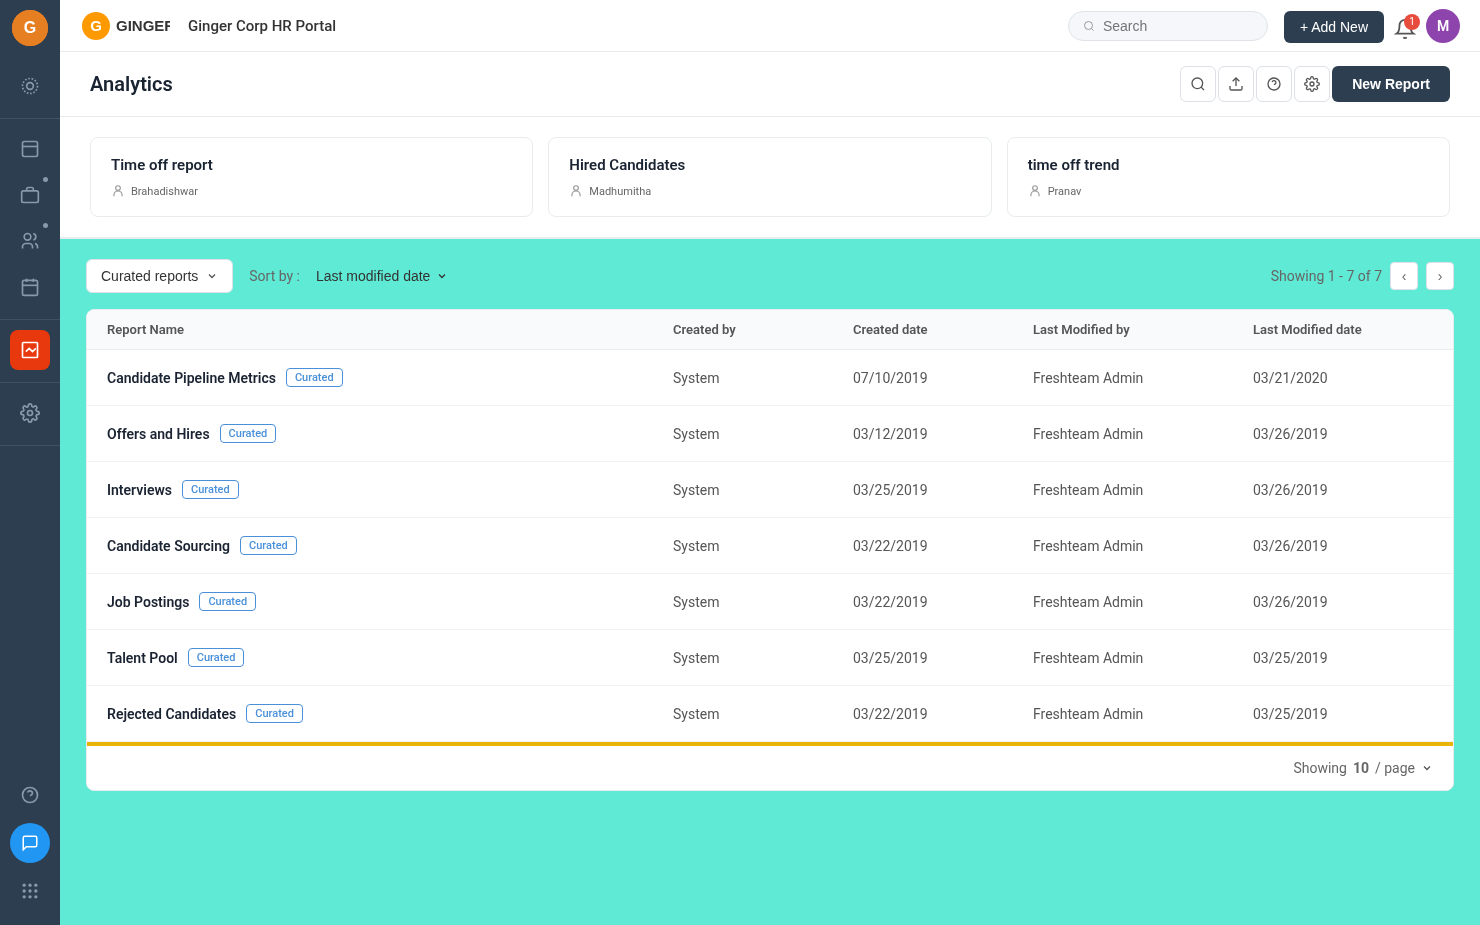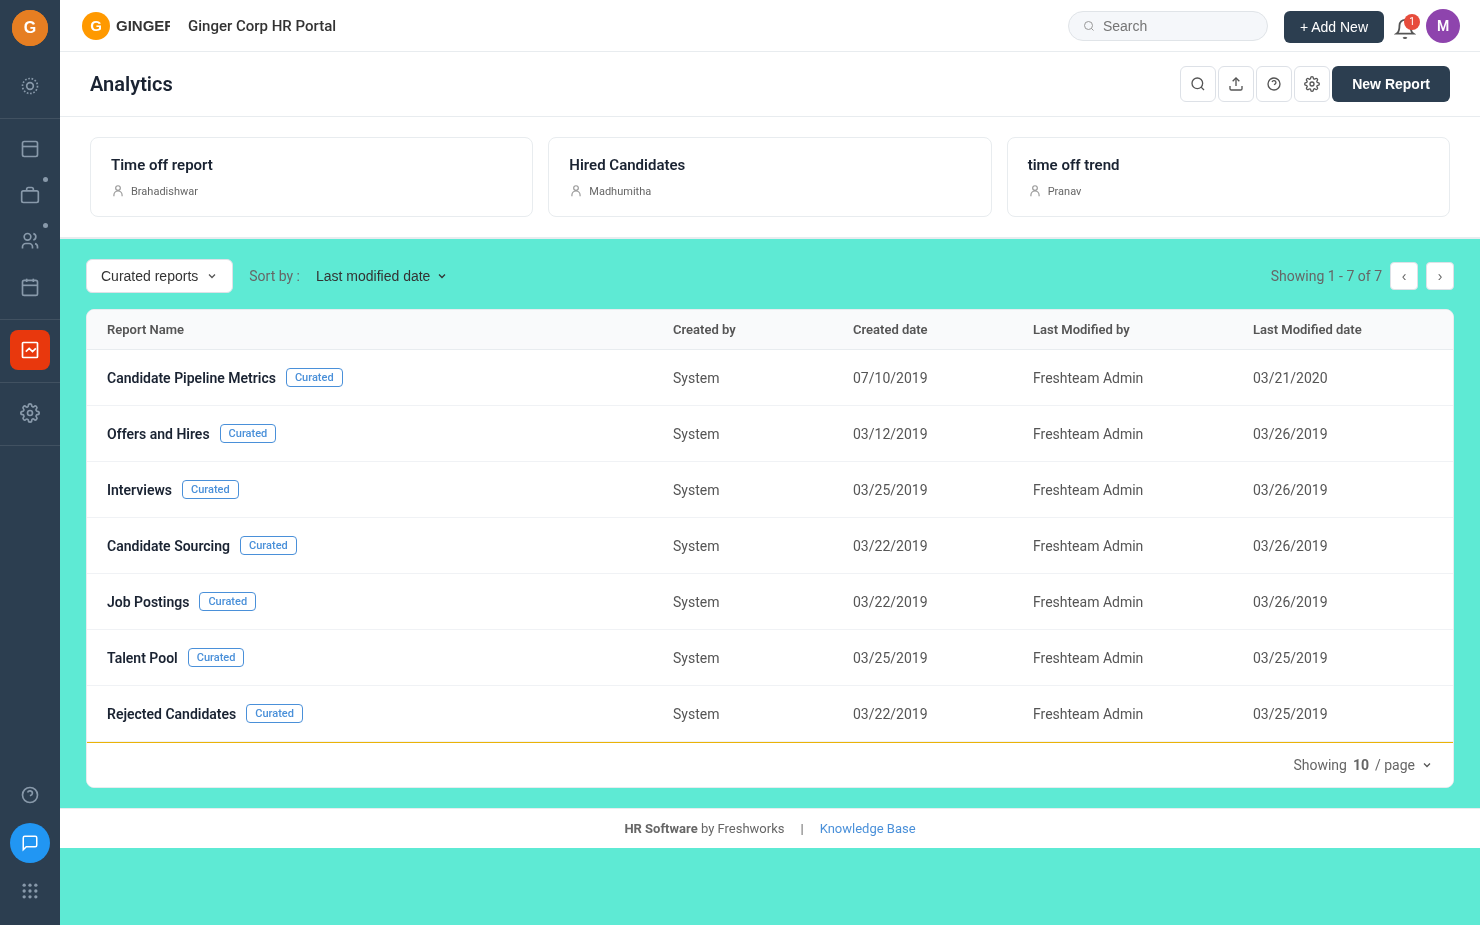--- a/index.html
+++ b/index.html
@@ -58,21 +58,21 @@
     .reports-table { background: white; border: 1px solid #e8ecef; border-radius: 8px; overflow: hidden; }
     .table-header { display: grid; grid-template-columns: 1fr 180px 180px 220px 180px; padding: 12px 20px; background: #f9fafb; border-bottom: 1px solid #e8ecef; }
     .table-header-cell { font-size: 13px; font-weight: 600; color: #555; }
     .table-row { display: grid; grid-template-columns: 1fr 180px 180px 220px 180px; padding: 18px 20px; border-bottom: 1px solid #f0f2f5; align-items: center; }
     .table-row:last-child { border-bottom: none; }
     .report-name-cell { display: flex; align-items: center; gap: 10px; font-weight: 600; color: #1a2332; font-size: 14px; }
     .badge-curated { background: white; border: 1px solid #4a90d9; color: #4a90d9; font-size: 11px; padding: 2px 8px; border-radius: 4px; font-weight: 500; }
     .table-cell { color: #555; font-size: 14px; }
 
     
-    .table-footer { padding: 14px 20px; display: flex; justify-content: flex-end; align-items: center; gap: 6px; font-size: 14px; color: #666; border-top: 1px solid #eab308; background: white; }
+    .table-footer { padding: 14px 20px; display: flex; justify-content: flex-end; align-items: center; gap: 6px; font-size: 14px; color: #666; border-top: 4px solid #eab308; background: white; }
     .page-footer { background: #fff; border-top: 1px solid #e8ecef; padding: 12px 30px; display: flex; justify-content: center; align-items: center; gap: 16px; font-size: 13px; color: #666; }
     .page-footer a { color: #4a90d9; text-decoration: none; }
 
     
     .sidebar-nav { display: flex; flex-direction: column; align-items: center; width: 100%; gap: 2px; }
     .nav-group { display: flex; flex-direction: column; align-items: center; width: 100%; border-bottom: 1px solid rgba(255,255,255,0.1); padding-bottom: 8px; margin-bottom: 8px; gap: 2px; }
   </style>
 </head>
 <body>
 
@@ -389,23 +389,16 @@
             <span>Showing</span>
             <strong>10</strong>
             <span>/ page</span>
             <svg width="12" height="12" viewBox="0 0 24 24" fill="none" stroke="#555" stroke-width="2.5">
                 <polyline points="6 9 12 15 18 9"></polyline>
               </svg>
           </div>
         </div>
       </div>
 
-      <div class="page-footer">
-        <span>
-          <strong>HR Software</strong> by Freshworks
-        </span>
-        <span>|</span>
-        <a href="#">Knowledge Base</a>
-      </div>
 
     </div>
   </div>
 </div>
 
 </body></html>

